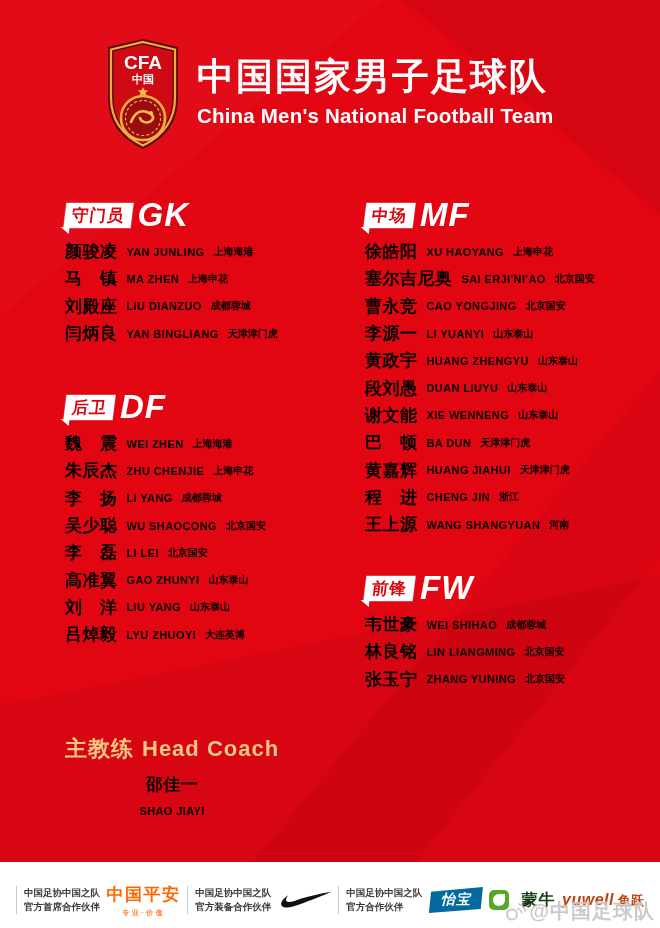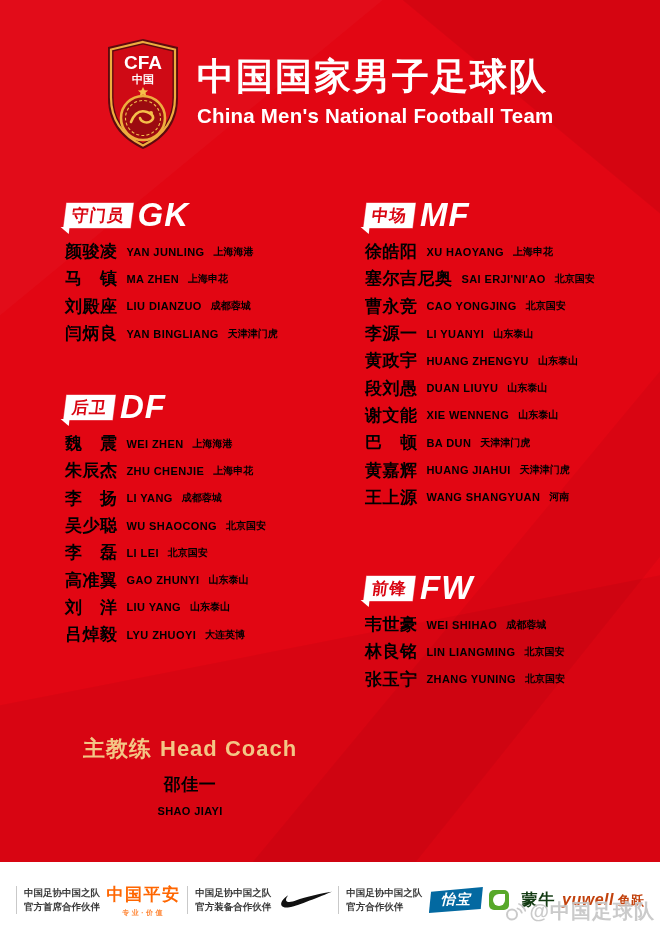--- a/index.html
+++ b/index.html
@@ -40,21 +40,21 @@
   .sec-en{
     margin-left:6px;color:#fff;font-size:33px;font-weight:900;font-style:italic;
     letter-spacing:1px;line-height:1;transform:translateY(-1px);
   }
   .player-row{display:flex;align-items:center;gap:9px;height:27.3px;color:#000000;white-space:nowrap;}
   .p-name{font-size:17px;font-weight:800;letter-spacing:.5px;}
   .p-pinyin{font-size:11px;font-weight:700;letter-spacing:.4px;}
   .p-club{font-size:10px;font-weight:700;}
 
   
-  .coach{position:absolute;left:83px;top:734px;}
+  .coach{position:absolute;left:65px;top:734px;}
   .coach-title{color:#f3c685;font-size:22px;font-weight:800;letter-spacing:1px;}
   .coach-title .en{margin-left:8px;}
   .coach-row{margin-top:9px;flex-direction:column;}
 
   
   .footer{position:absolute;left:0;bottom:0;width:660px;height:66px;background:#ffffff;}
   .footer-inner{display:flex;align-items:center;justify-content:space-between;height:100%;padding:16px 16px 6px 16px;box-sizing:border-box;border-radius:10px;}
   .flabel{border-left:1px solid #c9c9c9;padding-left:7px;color:#3a3a3a;font-size:9.5px;font-weight:700;line-height:1.45;white-space:nowrap;}
   .pingan{text-align:center;}
   .pingan .main{color:#ff6600;font-size:17px;font-weight:900;letter-spacing:1.5px;white-space:nowrap;}
@@ -236,20 +236,25 @@
           <span class="p-name">巴　顿</span>
           <span class="p-pinyin">BA DUN</span>
           <span class="p-club">天津津门虎</span>
         </div>
         <div class="player-row">
           <span class="p-name">黄嘉辉</span>
           <span class="p-pinyin">HUANG JIAHUI</span>
           <span class="p-club">天津津门虎</span>
         </div>
         <div class="player-row">
+          <span class="p-name">程　进</span>
+          <span class="p-pinyin">CHENG JIN</span>
+          <span class="p-club">浙江</span>
+        </div>
+        <div class="player-row">
           <span class="p-name">王上源</span>
           <span class="p-pinyin">WANG SHANGYUAN</span>
           <span class="p-club">河南</span>
         </div>
       </div>
   </div>
 
   <div class="section" style="left:365px;top:573px;">
     <div class="sec-header">
       <span class="zh-box">

